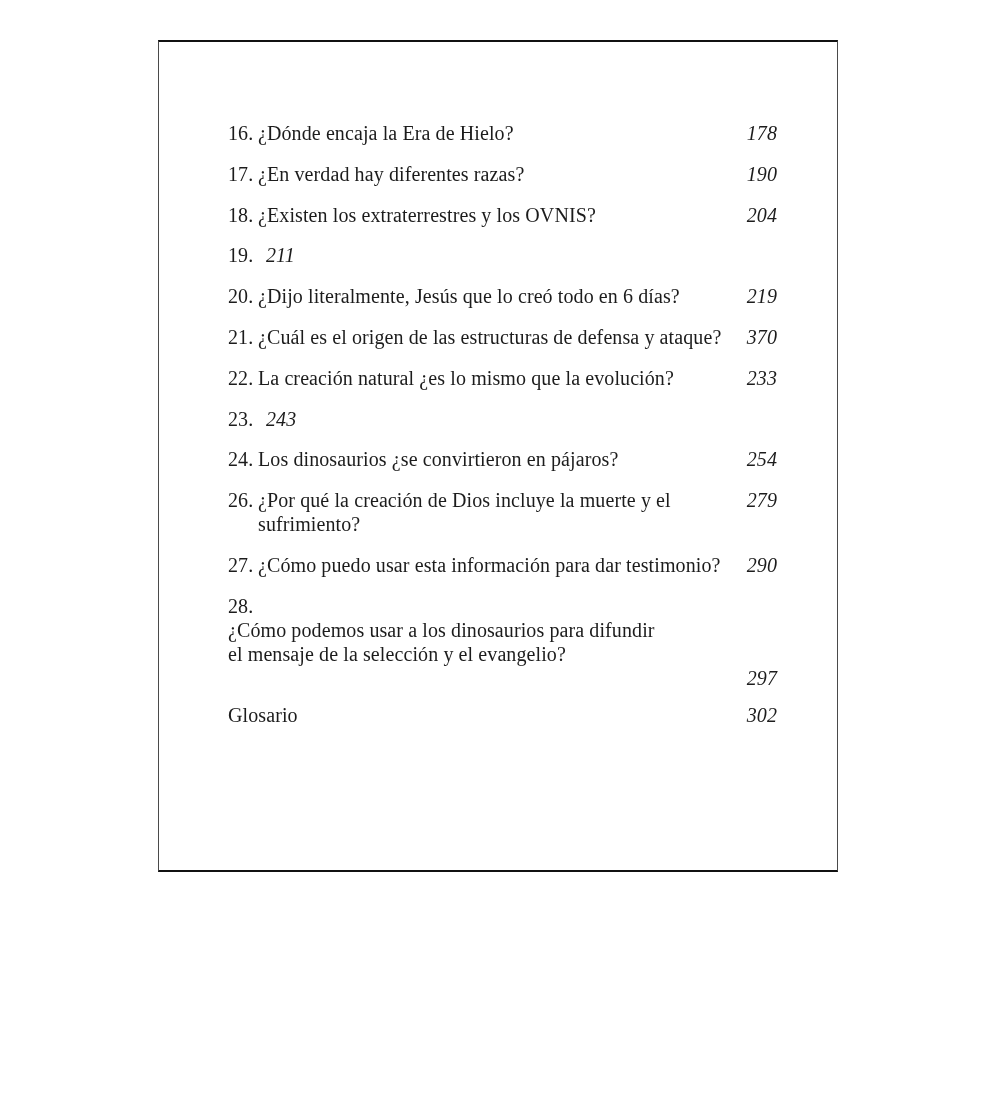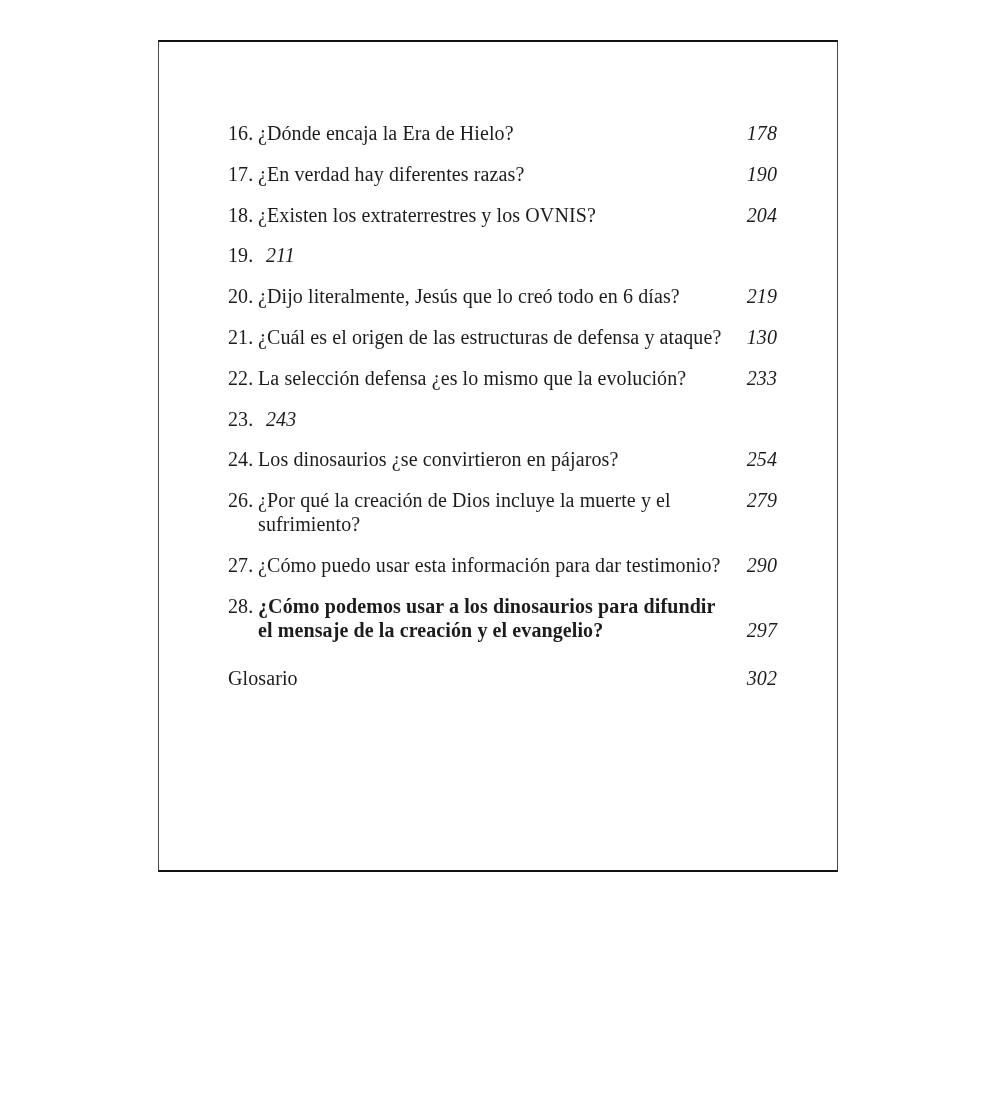--- a/index.html
+++ b/index.html
@@ -43,31 +43,31 @@
   }
   .toc-row .num {
     width: 30px;
     flex-shrink: 0;
   }
   .toc-row .title {
     flex: 1 1 auto;
   }
   .toc-row .title .line {
     display: block;
-    font-weight: bold;
   }
   .toc-row .pagenum {
     margin-left: 8px;
     white-space: nowrap;
     text-align: center;
     flex-shrink: 0;
     font-style: italic;
   }
   .toc-row.multiline {
-    margin-bottom: 24px;
+    margin-bottom: 13px;
+    flex-direction: column;
   }
   .toc-row.multiline .pagenum {
     align-self: flex-end;
   }
 </style>
 </head>
 <body>
 
 <div class="book-page">
   <div class="toc">
@@ -97,26 +97,26 @@
 
     <div class="toc-row">
       <span class="num">20.</span>
       <span class="title">¿Dijo literalmente, Jesús que lo creó todo en 6 días?</span>
       <span class="pagenum">219</span>
     </div>
 
     <div class="toc-row">
       <span class="num">21.</span>
       <span class="title">¿Cuál es el origen de las estructuras de defensa y ataque?</span>
-      <span class="pagenum">130</span>
+      <span class="pagenum">370</span>
     </div>
 
     <div class="toc-row">
       <span class="num">22.</span>
-      <span class="title">La selección defensa ¿es lo mismo que la evolución?</span>
+      <span class="title">La creación natural ¿es lo mismo que la evolución?</span>
       <span class="pagenum">233</span>
     </div>
 
     <div class="toc-row">
       <span class="num">23.</span>
       <span class="pagenum">243</span>
     </div>
 
     <div class="toc-row">
       <span class="num">24.</span>
@@ -134,21 +134,21 @@
     <div class="toc-row">
       <span class="num">27.</span>
       <span class="title">¿Cómo puedo usar esta información para dar testimonio?</span>
       <span class="pagenum">290</span>
     </div>
 
     <div class="toc-row multiline">
       <span class="num">28.</span>
       <span class="title">
         <span class="line">¿Cómo podemos usar a los dinosaurios para difundir</span>
-        <span class="line">el mensaje de la creación y el evangelio?</span>
+        <span class="line">el mensaje de la selección y el evangelio?</span>
       </span>
       <span class="pagenum">297</span>
     </div>
 
     <div class="toc-row">
       <span class="title">Glosario</span>
       <span class="pagenum">302</span>
     </div>
 
 

